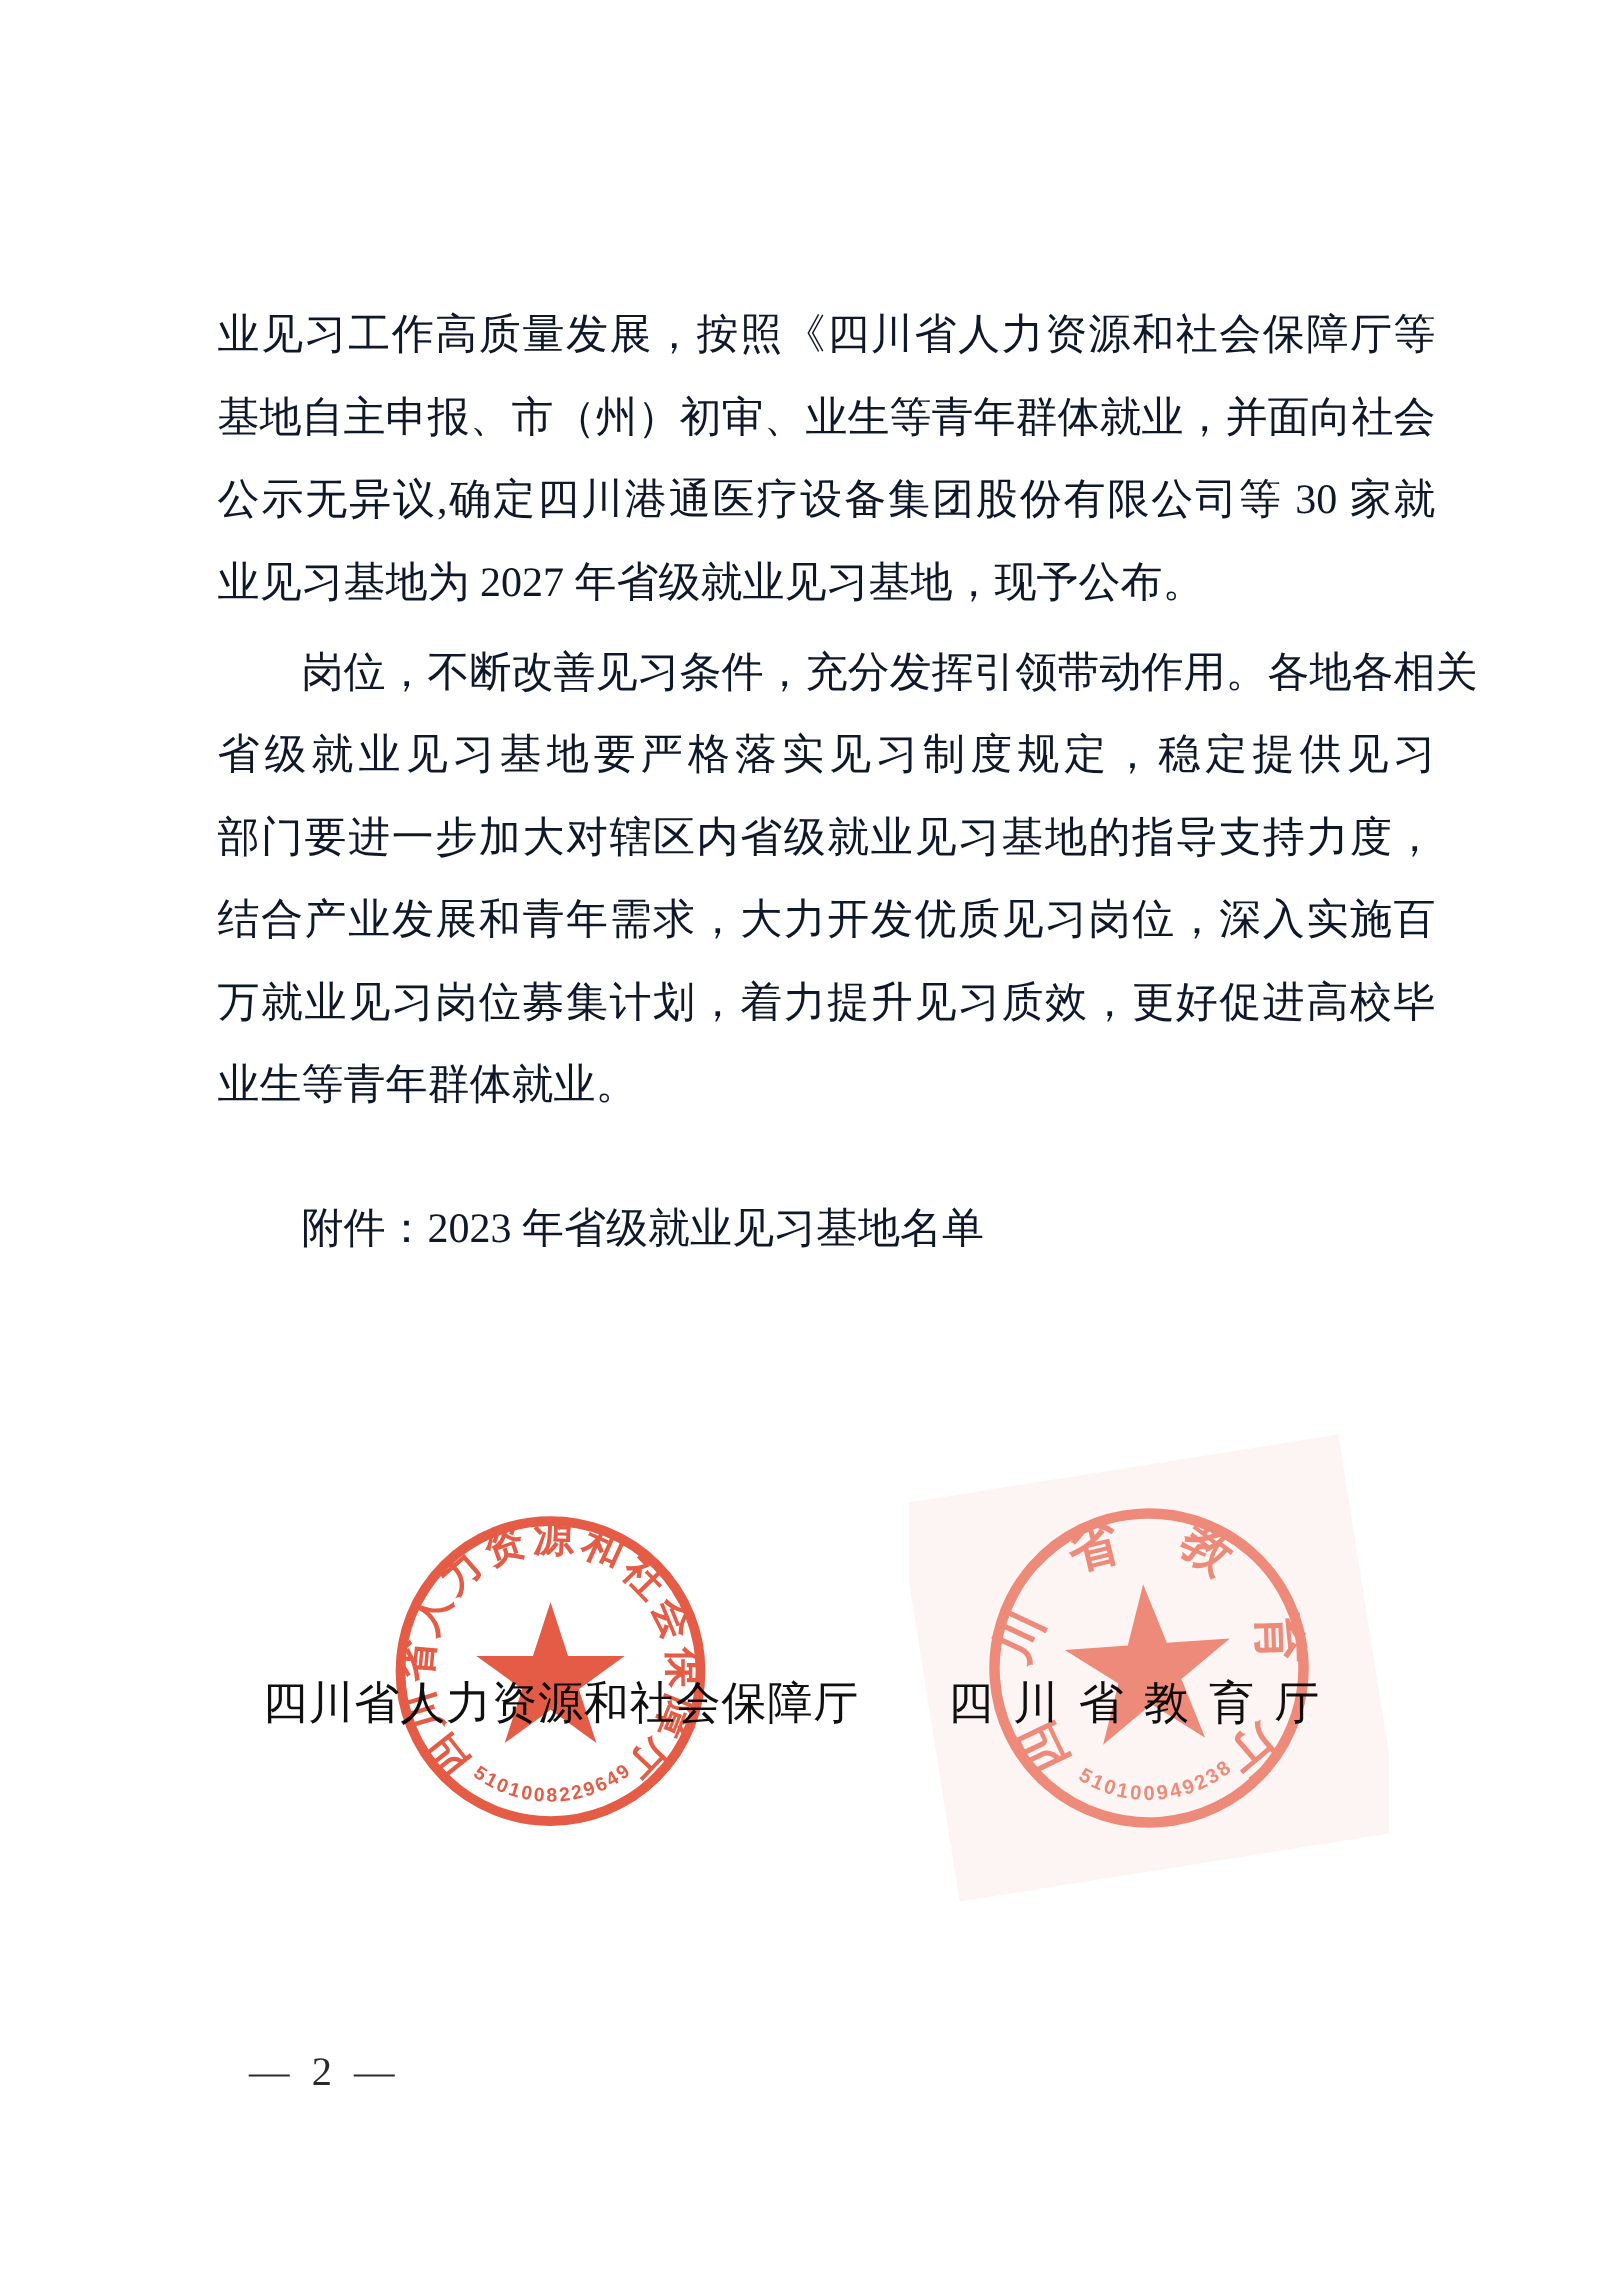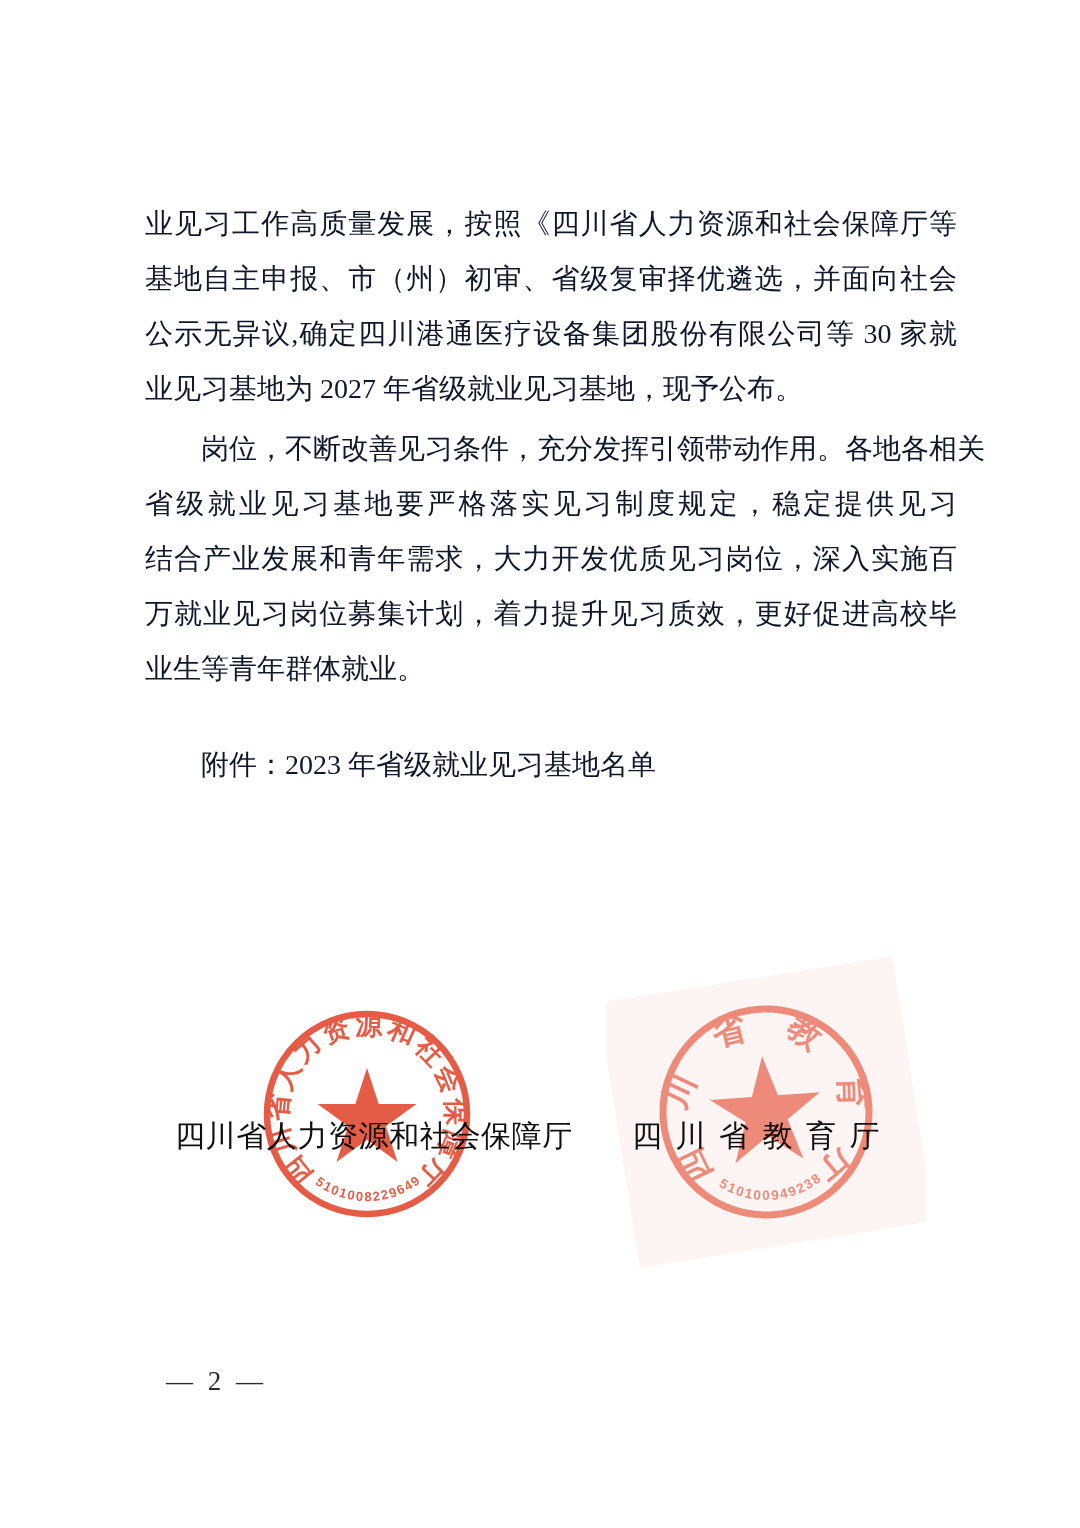--- a/index.html
+++ b/index.html
@@ -51,27 +51,28 @@
   }
 </style>
 </head>
 <body>
 
 <div class="page">
 
   <div class="body-text">
     <div class="para">
         <div class="line">业见习工作高质量发展，按照《四川省人力资源和社会保障厅等</div>
-        <div class="line">基地自主申报、市（州）初审、省级复审择优遴选，并面向社会</div>
+        <div class="line">基地自主申报、市（州）初审、业生等青年群体就业，并面向社会</div>
         <div class="line">公示无异议,确定四川港通医疗设备集团股份有限公司等 30 家就</div>
         <div class="line last">业见习基地为 2027 年省级就业见习基地，现予公布。</div>
       </div>
     <div class="para gap indent-first">
         <div class="line">岗位，不断改善见习条件，充分发挥引领带动作用。各地各相关</div>
         <div class="line">省级就业见习基地要严格落实见习制度规定，稳定提供见习</div>
+        <div class="line">部门要进一步加大对辖区内省级就业见习基地的指导支持力度，</div>
         <div class="line">结合产业发展和青年需求，大力开发优质见习岗位，深入实施百</div>
         <div class="line">万就业见习岗位募集计划，着力提升见习质效，更好促进高校毕</div>
         <div class="line last">业生等青年群体就业。</div>
       </div>
     <div class="attachment">附件：2023 年省级就业见习基地名单</div>
   </div>
 
   <div class="signature left">四川省人力资源和社会保障厅</div>
   <div class="signature right">四 川 省 教 育 厅</div>
 

